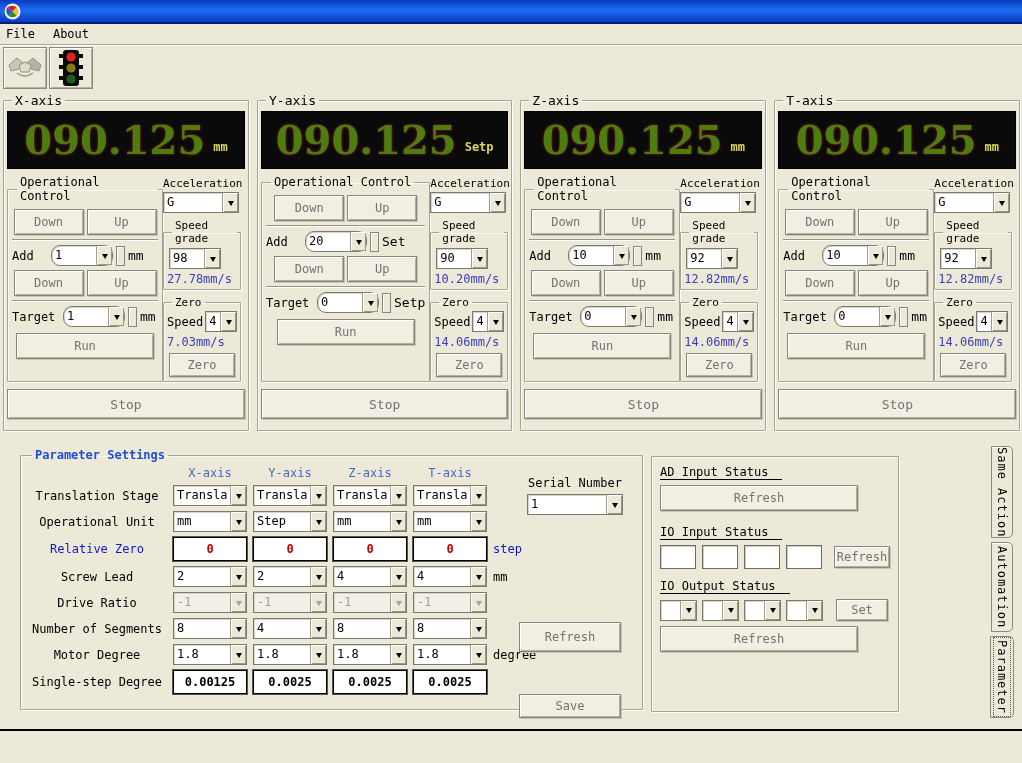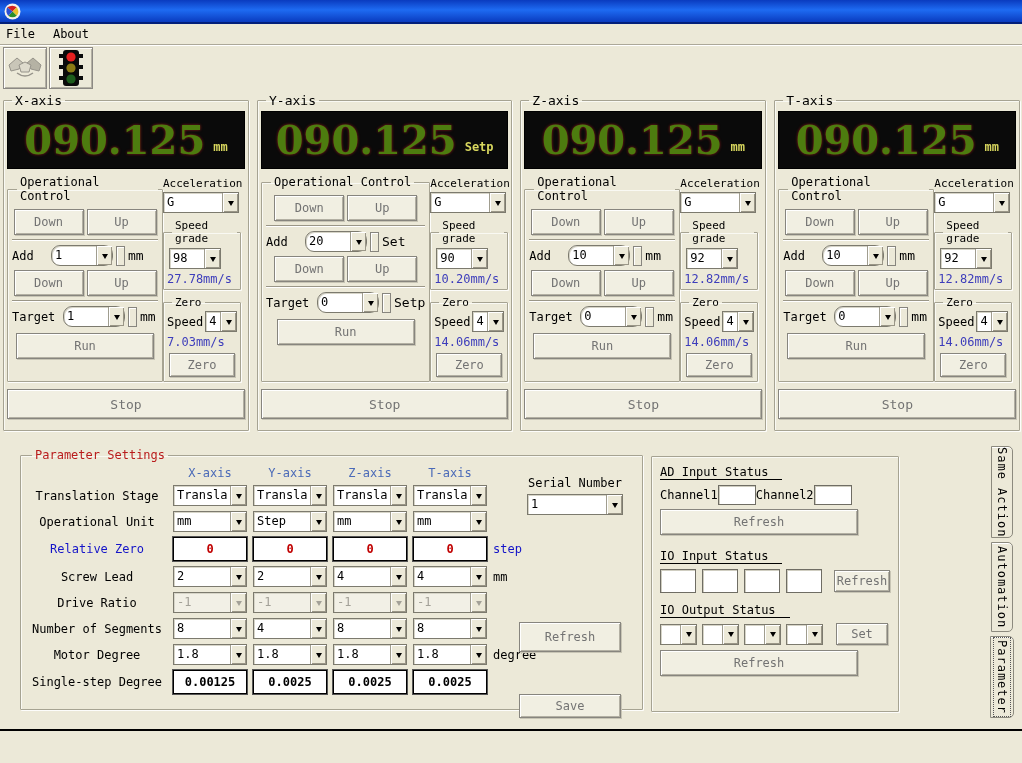--- a/index.html
+++ b/index.html
@@ -85,21 +85,21 @@
   .zrow { display:flex; align-items:center; gap:2px; margin-bottom:3px; }
   .zrow .cb { width:32px; }
   .zero-btn { display:block; width:66px; height:24px; margin:4px auto 0 auto; }
   .stop-btn { display:block; width:100%; height:30px; margin-top:7px; font-size:13px; }
   
   .bottom-row { position:relative; height:276px; margin-top:15px; }
   .params {
     position:absolute; left:20px; top:2px; width:623px; height:262px;
     padding:4px 6px 6px 6px;
   }
-  .params > legend { color:#b91c1c; font-weight:normal; }
+  .params > legend { color:#1d4ed8; font-weight:bold; }
   .pgrid { display:grid; grid-template-columns:140px 74px 74px 74px 74px 52px; column-gap:6px; row-gap:5px; align-items:center; }
   .pgrid .hdr { color:#4a6ab8; text-align:center; font-size:12px; }
   .pgrid .rowlbl { text-align:center; white-space:nowrap; font-size:12px; }
   .pgrid .rowlbl.blue { color:#1414c8; }
   .pgrid .cb { width:74px; }
   .readout { height:24px; background:#fff; border:1px solid #000; box-shadow:0 0 0 1px #555; display:flex; align-items:center; justify-content:center; font-weight:bold; }
   .readout.red { color:#c00000; }
   .pgrid .unit { font-size:12px; }
   .pgrid .unit.blue { color:#1414c8; }
   .serial-strip { position:absolute; left:496px; top:14px; width:116px; }
@@ -702,26 +702,20 @@
           </span>
         </div>
     </div>
     <button class="btn pref-btn">Refresh</button>
     <button class="btn psave-btn">Save</button>
   </fieldset>
 
   <fieldset class="fs statuspanel">
     <div>
       <span class="sec-title">AD Input Status</span>
-      <div class="ad-row">
-        <span class="chlbl">Channel1</span>
-        <span class="sunkbox"></span>
-        <span class="chlbl">Channel2</span>
-        <span class="sunkbox"></span>
-      </div>
       <button class="btn wide-btn" style="margin-bottom:14px;">Refresh</button>
     </div>
     <div>
       <span class="sec-title">IO Input Status</span>
       <div class="io-row">
         <span class="sunkbox"></span>
         <span class="sunkbox"></span>
         <span class="sunkbox"></span>
         <span class="sunkbox"></span>
         <button class="btn small">Refresh</button>

